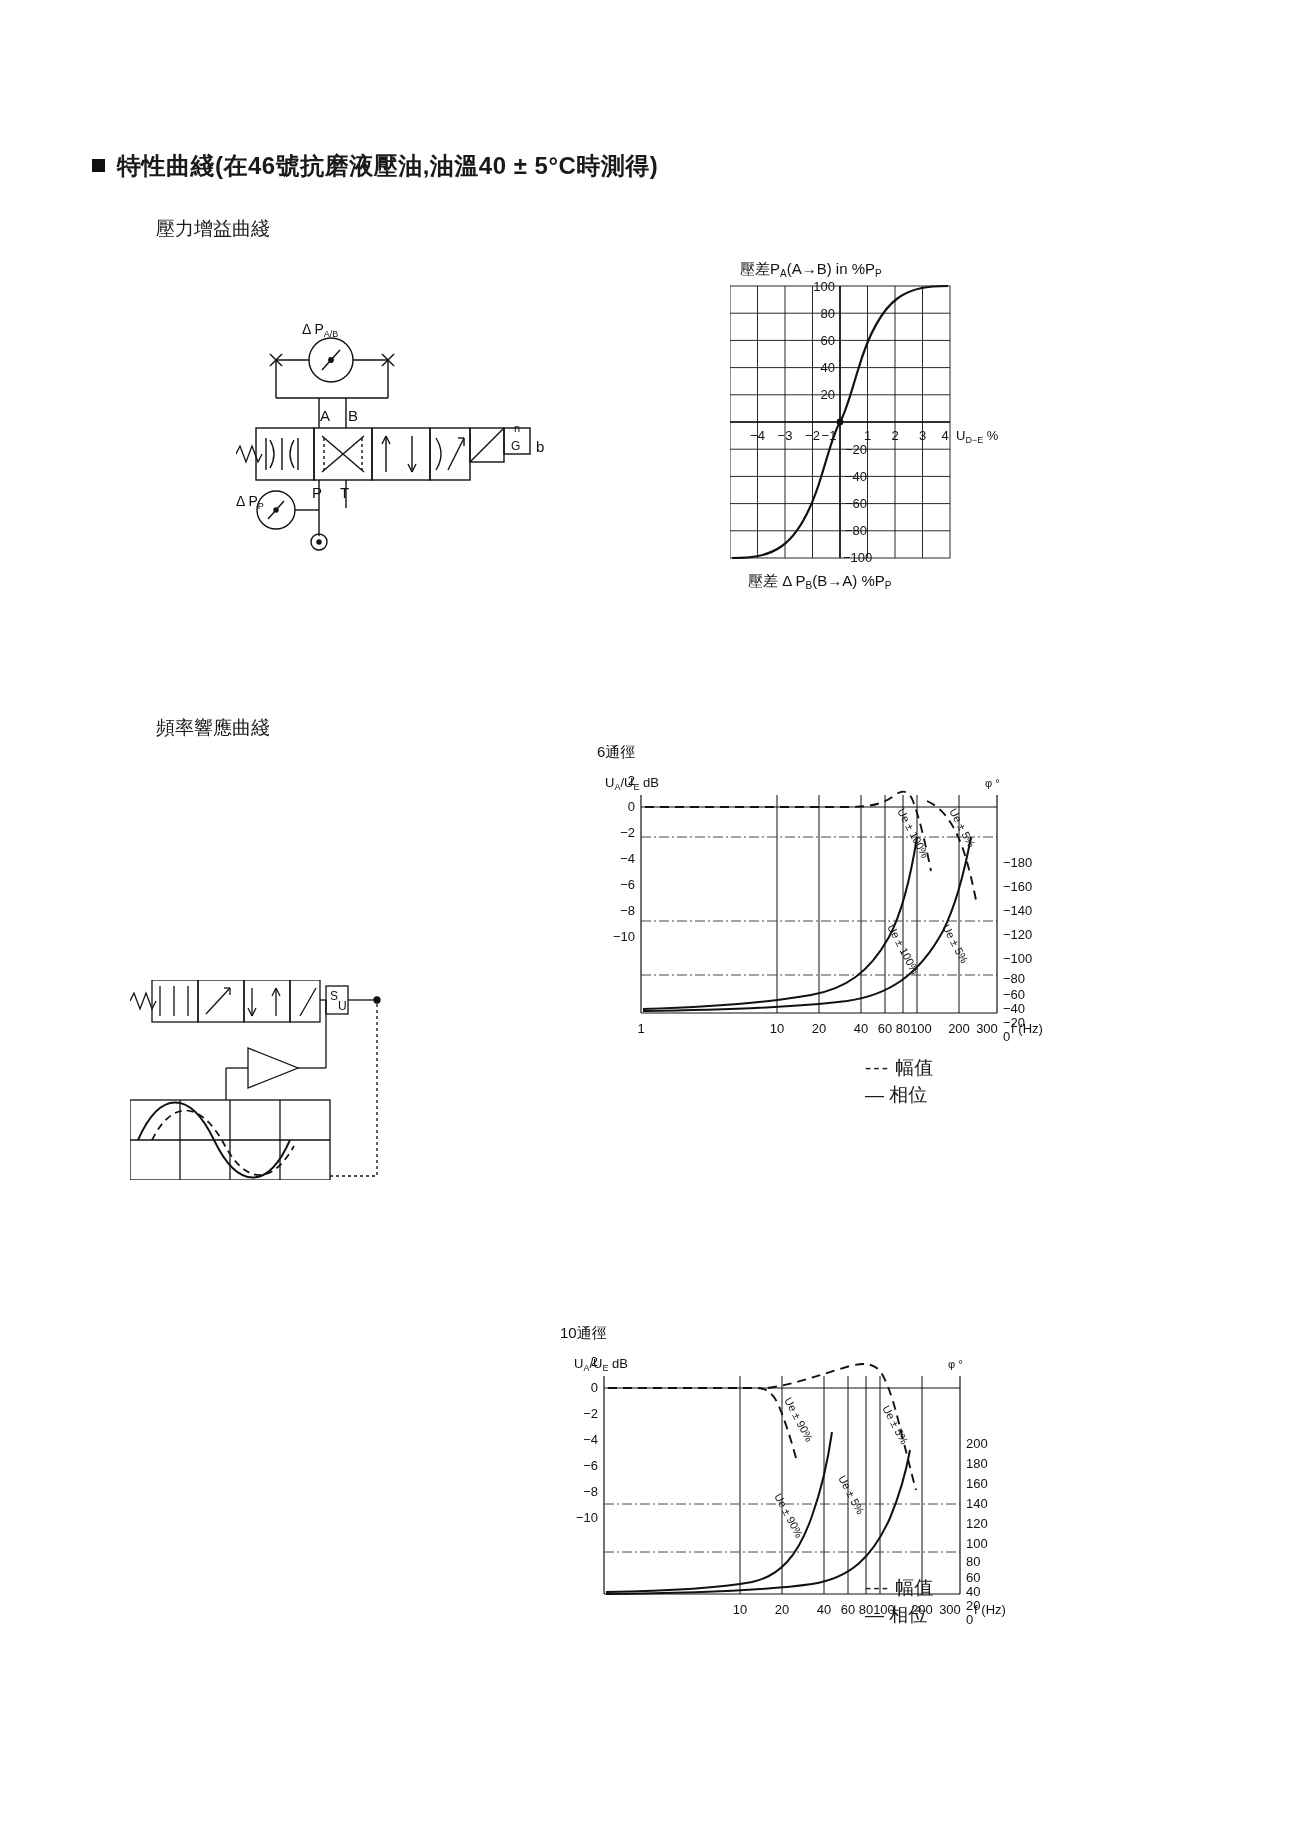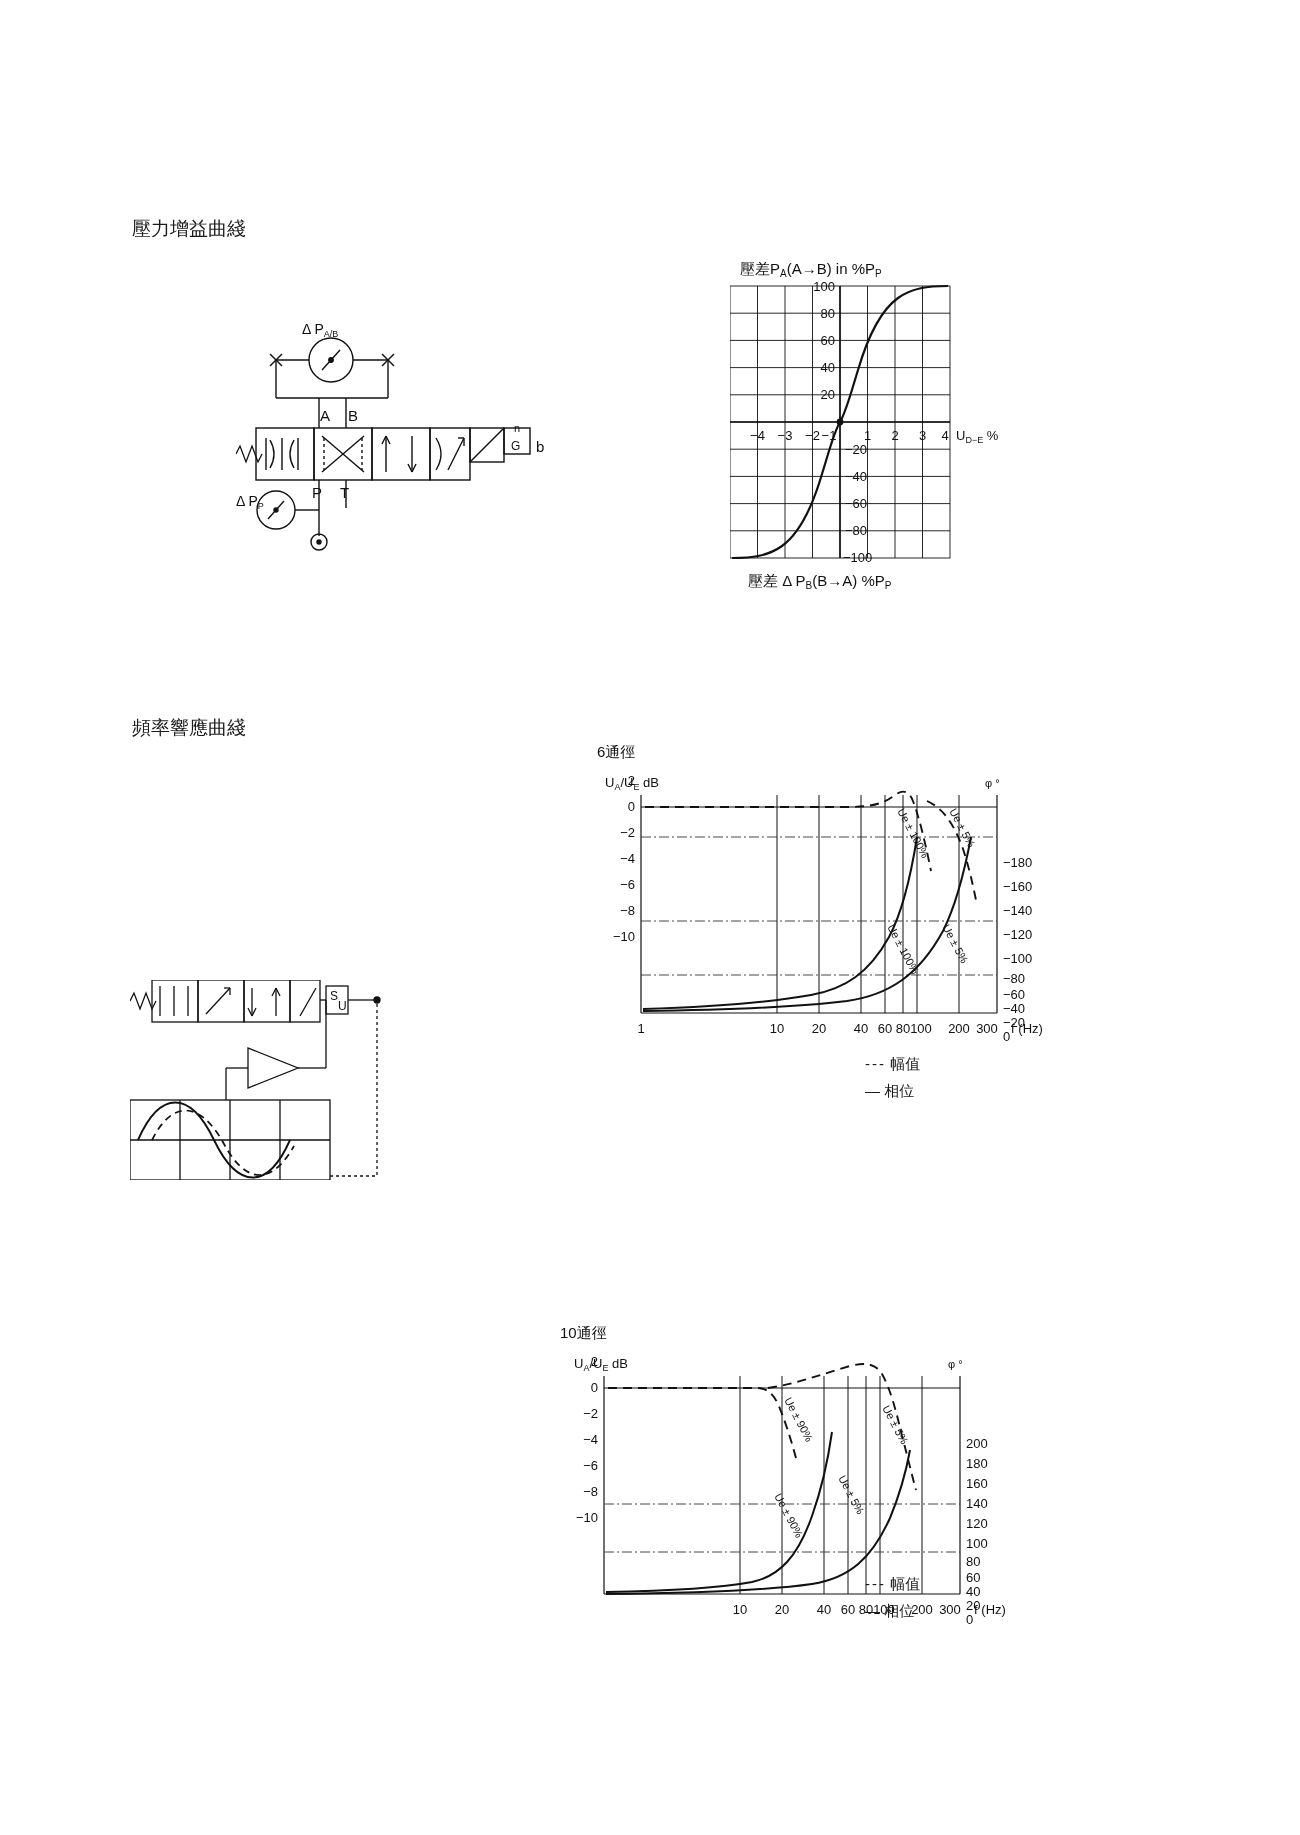--- a/index.html
+++ b/index.html
@@ -36,49 +36,53 @@
     height: 13px;
     background: #111;
     margin-right: 12px;
     vertical-align: 2px;
   }
   .sub-title {
     position: absolute;
     font-size: 19px;
     font-weight: 500;
     white-space: nowrap;
+    margin-left: 24px;
   }
   #sub-pressure { left: 132px; top: 216px; }
   #sub-frequency { left: 132px; top: 715px; text-align: right; }
 
   
   .svg-box { position: absolute; }
 
   
   #chart-gain { left: 730px; top: 260px; }
   #hyd-sym-1 { left: 236px; top: 320px; }
   #hyd-sym-2 { left: 130px; top: 980px; }
   #chart-freq6 { left: 560px; top: 745px; margin-left: 37px; }
   #chart-freq10 { left: 560px; top: 1326px; }
 
   .axis-text { font-family: "Liberation Sans", sans-serif; font-size: 13px; fill: #111; }
   .axis-text-sm { font-family: "Liberation Sans", sans-serif; font-size: 11px; fill: #111; }
   .axis-text-cjk { font-family: "Liberation Sans", sans-serif; font-size: 15px; fill: #111; }
 
   .legend-row {
     position: absolute;
-    font-size: 15px;
+    font-size: 19px;
     white-space: nowrap;
   }
 </style>
 </head>
 <body>
 
 <div class="page">
 
+  <div class="section-title">
+    <span class="bullet"></span><span>特性曲綫(在46號抗磨液壓油,油溫40 ± 5°C時測得)</span>
+  </div>
 
   <div class="sub-title" id="sub-pressure">壓力增益曲綫</div>
   <div class="sub-title" id="sub-frequency">頻率響應曲綫</div>
 
   <div class="svg-box" id="hyd-sym-1">
     <svg width="420" height="250" viewBox="0 0 420 250">
       <g stroke="#111" fill="none" stroke-width="1.4">
 
         <circle cx="95" cy="40" r="22"></circle>
         <line x1="86" y1="50" x2="104" y2="30"></line>

